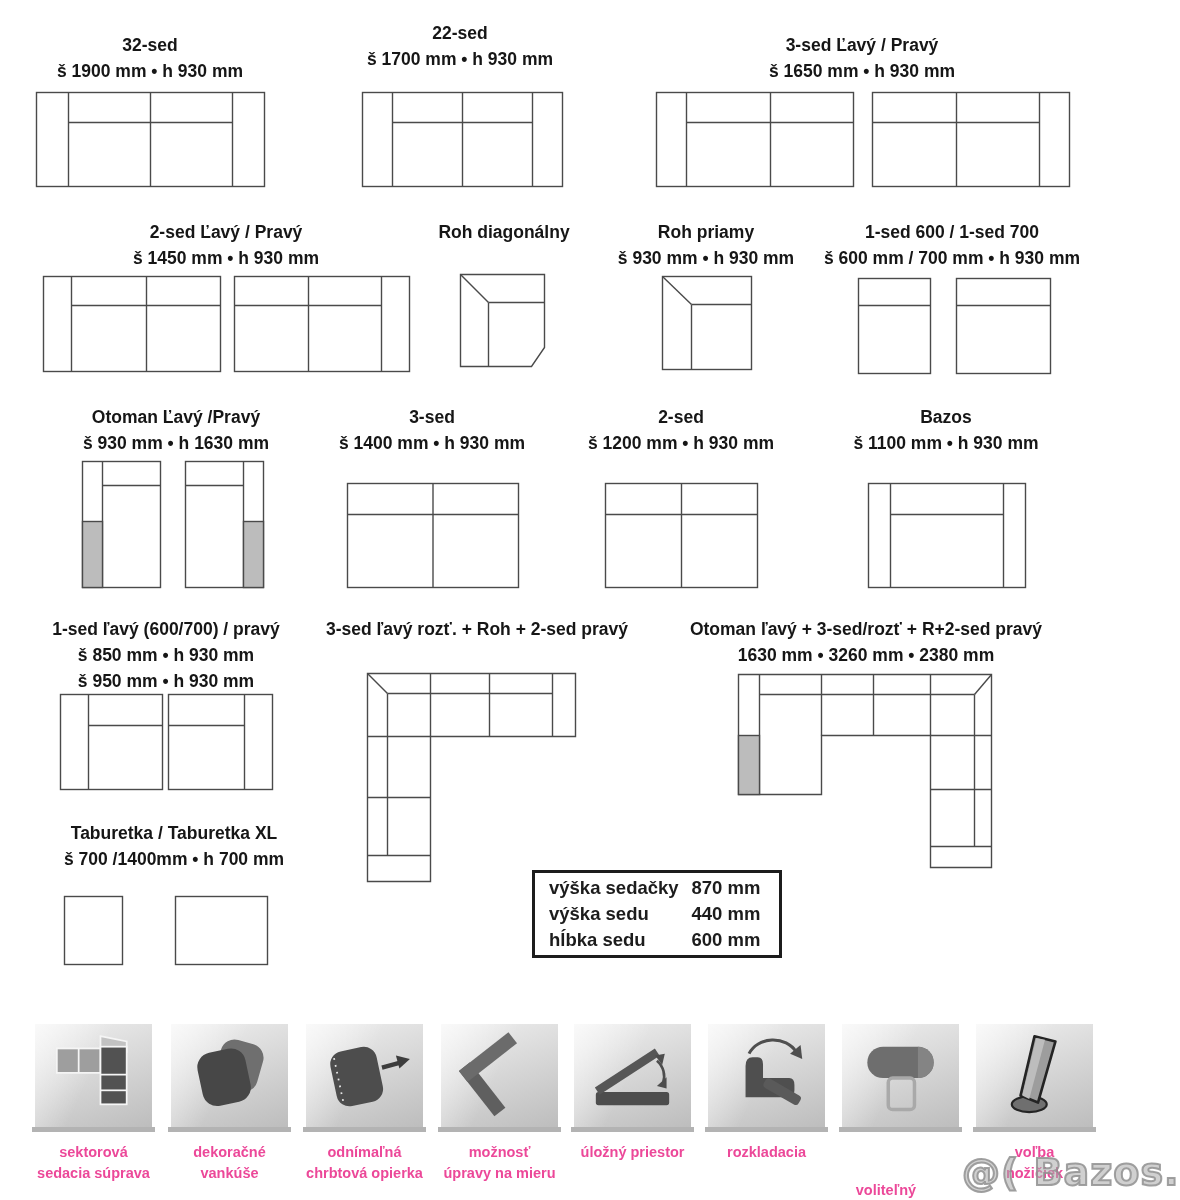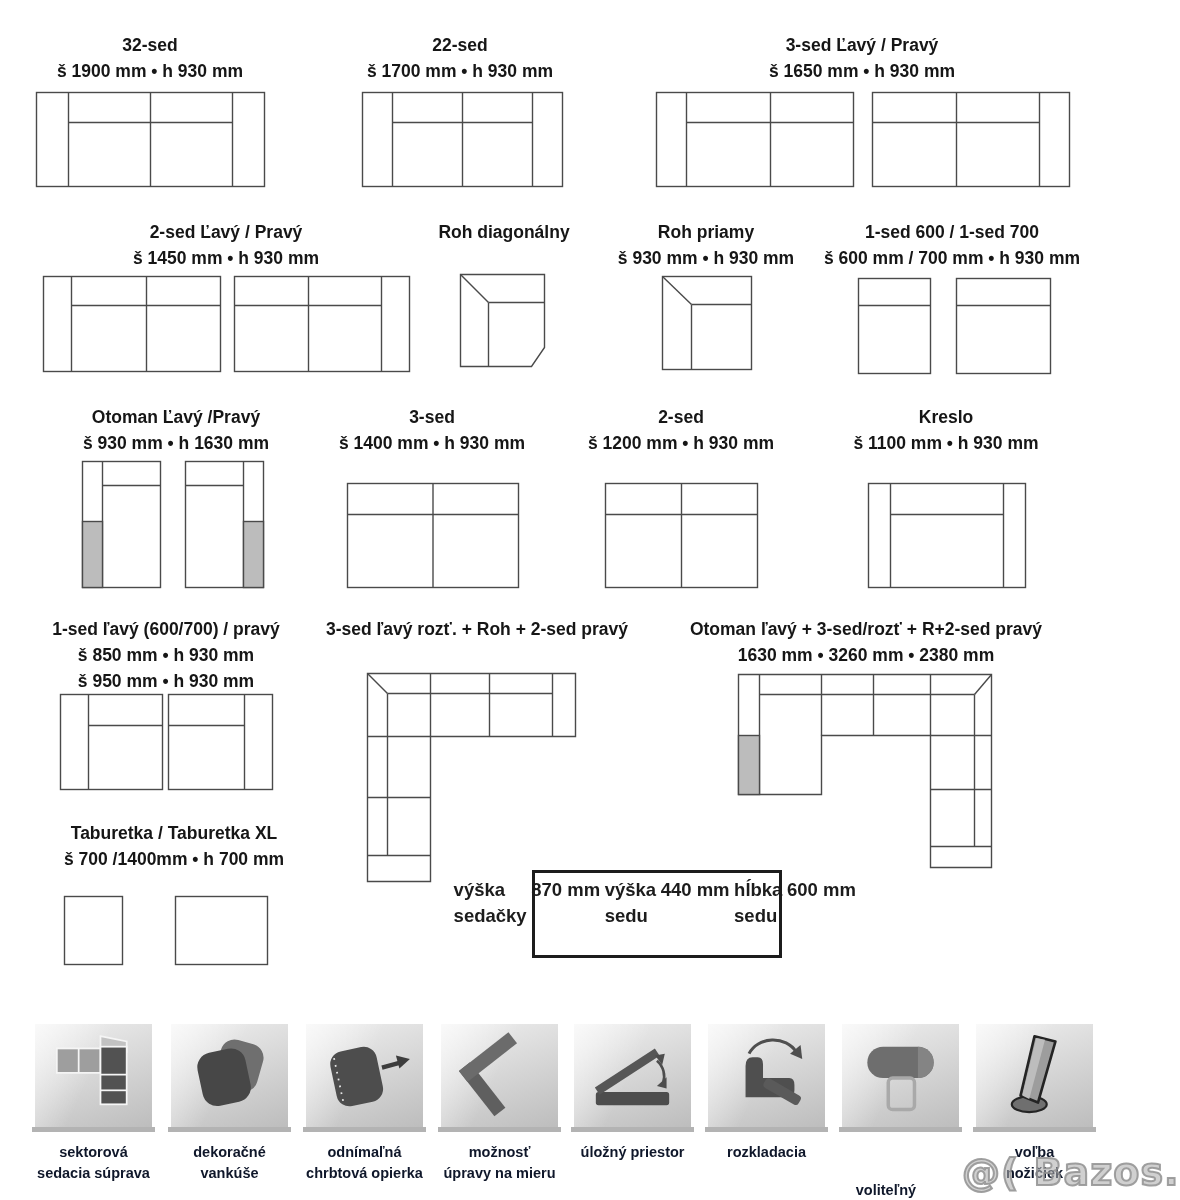--- a/index.html
+++ b/index.html
@@ -8,35 +8,35 @@
     font-family:"Liberation Sans","DejaVu Sans",sans-serif; overflow:hidden;
   }
   .mtext{position:absolute; width:440px; text-align:center; color:#161616;}
   .mtitle{font-size:17.5px; font-weight:bold; line-height:26px; white-space:nowrap;}
   .mdims{font-size:17.5px; font-weight:bold; line-height:26px; white-space:nowrap;}
   .diag{position:absolute;}
   
   #specbox{
     position:absolute; left:532px; top:870px; width:250px; height:88px;
     border:3px solid #1c1c1c; background:#fff; box-sizing:border-box;
-    display:flex; flex-direction:row; justify-content:center; padding:4px 14px;
+    display:flex; flex-direction:column; justify-content:center; padding:4px 14px;
   }
   .specrow{display:flex; font-size:18.5px; font-weight:bold; color:#1c1c1c; line-height:26px;}
   .speclabel{flex:1; text-align:left;}
   .specvalue{width:78px; text-align:center;}
   
   .tile{
     position:absolute; top:1024px; width:117px; height:103px;
     background-image:linear-gradient(115deg, rgba(255,255,255,.65) 0%, rgba(255,255,255,0) 48%),
                      linear-gradient(160deg,#f0f0f0 0%,#d9d9d9 45%,#bdbdbd 100%);
   }
   .tile-shadow{position:absolute; top:1127px; height:5px; background:#b3b3b3;}
   .cap{
     position:absolute; top:1142px; width:150px; text-align:center;
-    font-size:14.5px; font-weight:bold; line-height:21px; color:#0f172a;
+    font-size:14.5px; font-weight:bold; line-height:21px; color:#ec4899;
   }
   
   #watermark{
     position:absolute; left:962px; top:1150px; white-space:nowrap;
     font-family:"DejaVu Sans",sans-serif; font-weight:bold; font-size:38px; letter-spacing:1px;
     color:rgba(255,255,255,0.12);
     -webkit-text-stroke:2px rgba(145,145,145,0.85);
     text-shadow:0 0 1px rgba(150,150,150,.5);
   }
 </style>
@@ -49,21 +49,21 @@
         <div class="mtitle">32-sed</div>
         <div class="mdims">š 1900 mm • h 930 mm</div>
       </div>
       <svg width="231" height="97" viewBox="-1.5 -1.5 231 97" class="diag" style="left: 34.5px; top: 90.5px;">
         <rect x="0" y="0" width="228" height="94" stroke="#4a4a4a" stroke-width="1.4" fill="none"></rect>
         <line x1="32" y1="0" x2="32" y2="94" stroke="#4a4a4a" stroke-width="1.4" fill="none"></line>
         <line x1="196" y1="0" x2="196" y2="94" stroke="#4a4a4a" stroke-width="1.4" fill="none"></line>
         <line x1="32" y1="30" x2="196" y2="30" stroke="#4a4a4a" stroke-width="1.4" fill="none"></line>
         <line x1="114" y1="0" x2="114" y2="94" stroke="#4a4a4a" stroke-width="1.4" fill="none"></line>
       </svg>
-      <div class="mtext" style="left: 240px; top: 32px;">
+      <div class="mtext" style="left: 240px; top: 20px;">
         <div class="mtitle">22-sed</div>
         <div class="mdims">š 1700 mm • h 930 mm</div>
       </div>
       <svg width="203" height="97" viewBox="-1.5 -1.5 203 97" class="diag" style="left: 360.5px; top: 90.5px;">
         <rect x="0" y="0" width="200" height="94" stroke="#4a4a4a" stroke-width="1.4" fill="none"></rect>
         <line x1="30" y1="0" x2="30" y2="94" stroke="#4a4a4a" stroke-width="1.4" fill="none"></line>
         <line x1="170" y1="0" x2="170" y2="94" stroke="#4a4a4a" stroke-width="1.4" fill="none"></line>
         <line x1="30" y1="30" x2="170" y2="30" stroke="#4a4a4a" stroke-width="1.4" fill="none"></line>
         <line x1="100" y1="0" x2="100" y2="94" stroke="#4a4a4a" stroke-width="1.4" fill="none"></line>
       </svg>
@@ -158,21 +158,21 @@
       <div class="mtext" style="left: 461px; top: 404px;">
         <div class="mtitle">2-sed</div>
         <div class="mdims">š 1200 mm • h 930 mm</div>
       </div>
       <svg width="155" height="107" viewBox="-1.5 -1.5 155 107" class="diag" style="left: 603.5px; top: 481.5px;">
         <rect x="0" y="0" width="152" height="104" stroke="#4a4a4a" stroke-width="1.4" fill="none"></rect>
         <line x1="0" y1="31" x2="152" y2="31" stroke="#4a4a4a" stroke-width="1.4" fill="none"></line>
         <line x1="76" y1="0" x2="76" y2="104" stroke="#4a4a4a" stroke-width="1.4" fill="none"></line>
       </svg>
       <div class="mtext" style="left: 726px; top: 404px;">
-        <div class="mtitle">Kreslo</div>
+        <div class="mtitle">Bazos</div>
         <div class="mdims">š 1100 mm • h 930 mm</div>
       </div>
       <svg width="160" height="107" viewBox="-1.5 -1.5 160 107" class="diag" style="left: 866.5px; top: 481.5px;">
         <rect x="0" y="0" width="157" height="104" stroke="#4a4a4a" stroke-width="1.4" fill="none"></rect>
         <line x1="22" y1="0" x2="22" y2="104" stroke="#4a4a4a" stroke-width="1.4" fill="none"></line>
         <line x1="135" y1="0" x2="135" y2="104" stroke="#4a4a4a" stroke-width="1.4" fill="none"></line>
         <line x1="22" y1="31" x2="135" y2="31" stroke="#4a4a4a" stroke-width="1.4" fill="none"></line>
       </svg>
       <div class="mtext" style="left: -54px; top: 616px;">
         <div class="mtitle">1-sed ľavý (600/700) / pravý</div>

